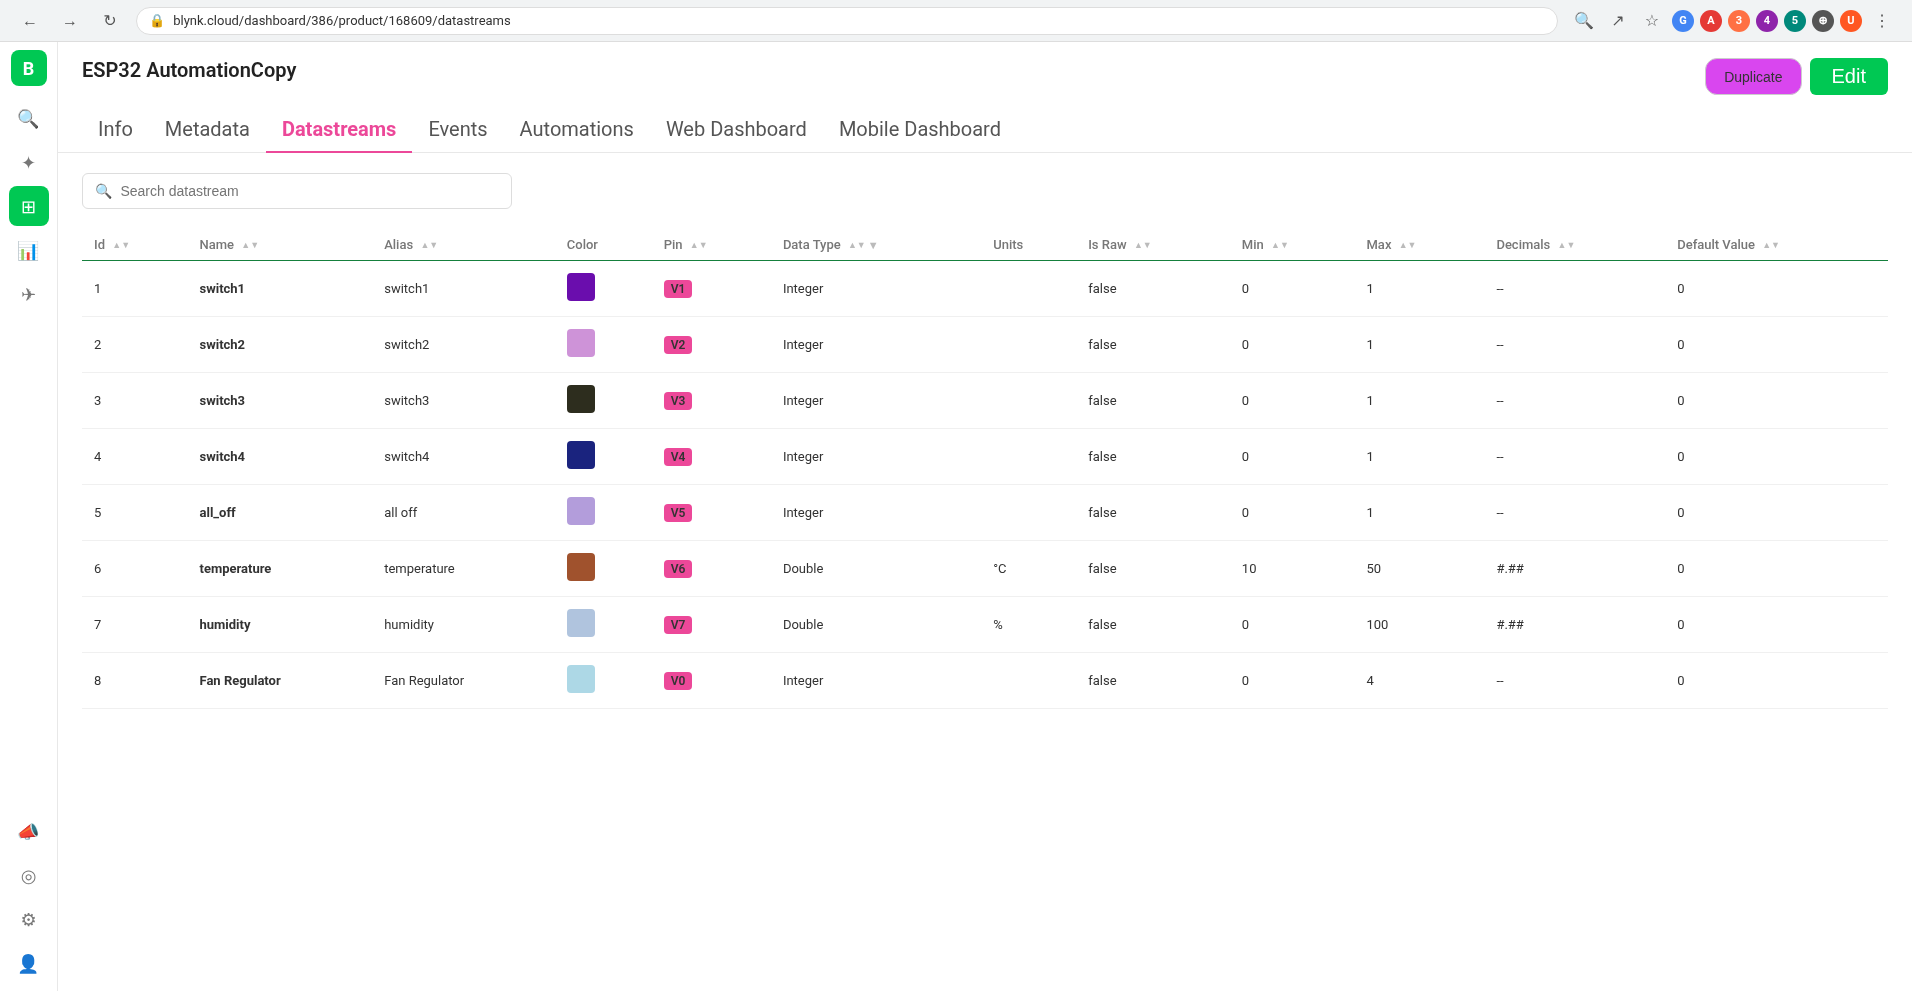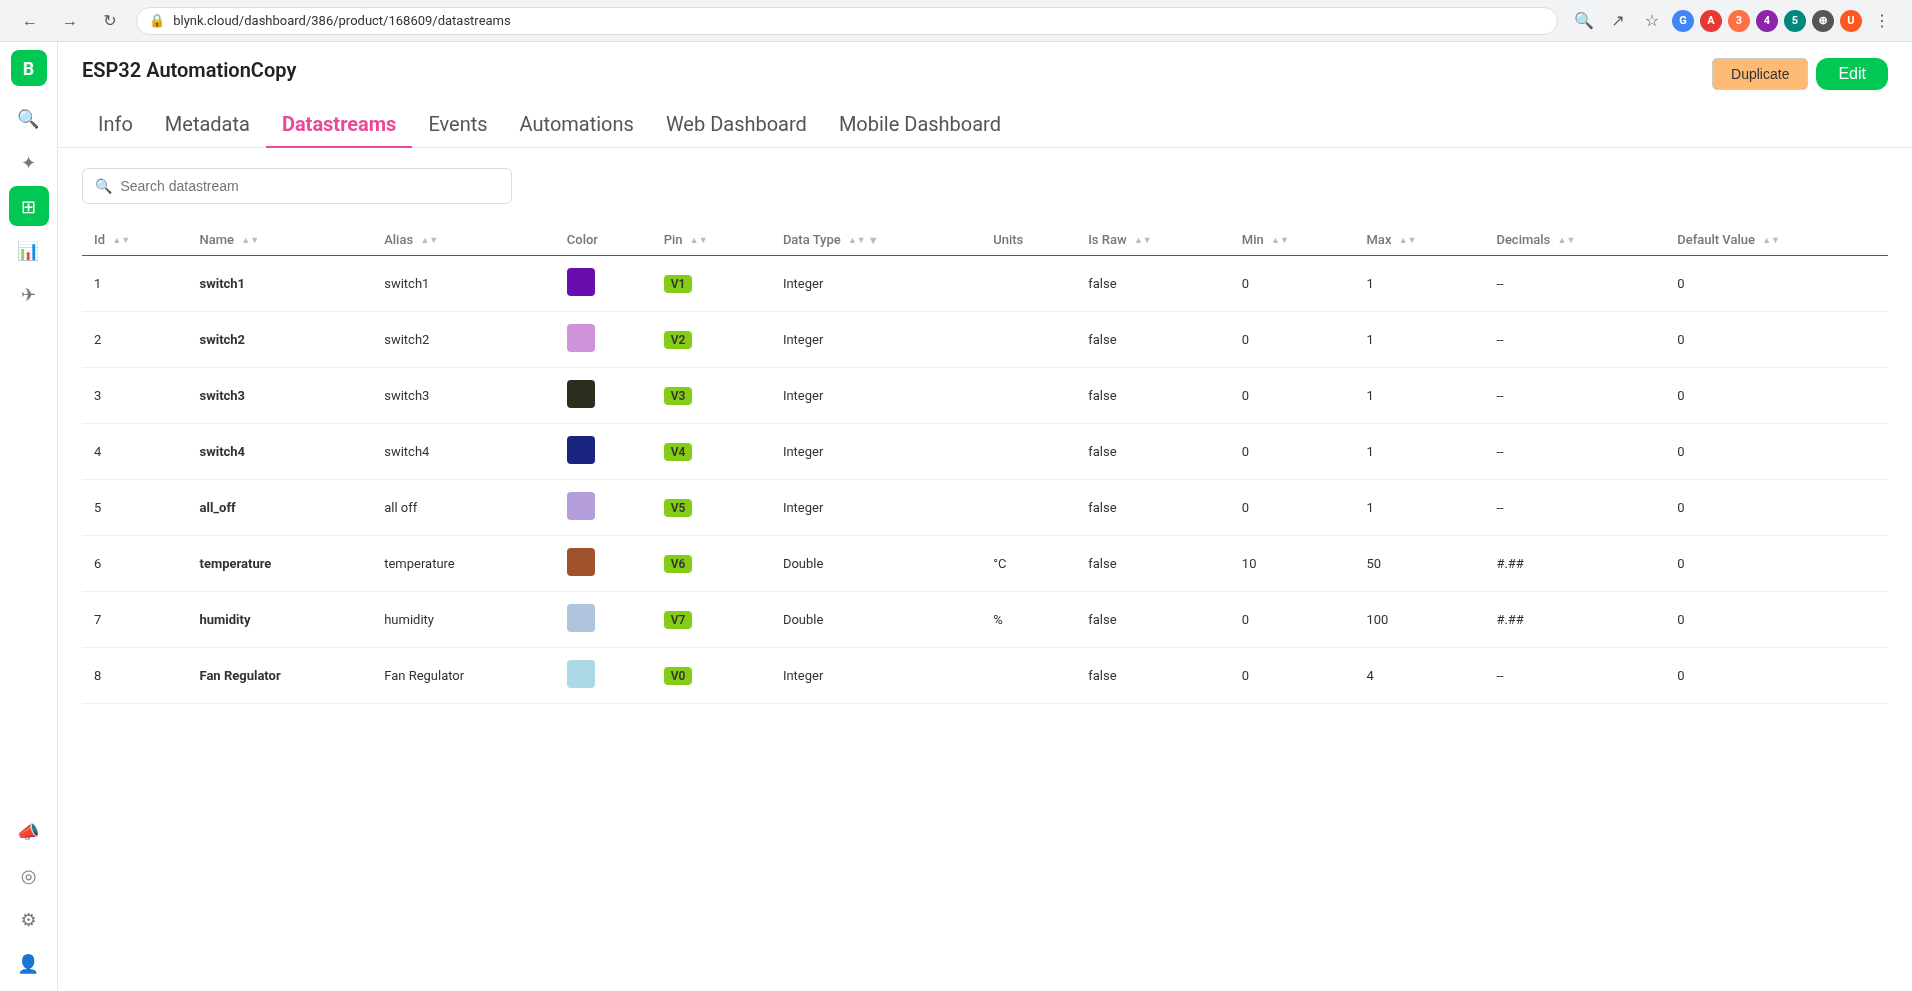--- a/index.html
+++ b/index.html
@@ -111,34 +111,34 @@
     }
     .page-title {
       font-size: 20px;
       font-weight: 600;
       color: #222;
     }
     .header-actions { display: flex; gap: 8px; }
     .btn-duplicate {
       padding: 7px 18px;
       border: 1px solid #ccc;
-      border-radius: 5px;
-      background: #fdba74;
+      border-radius: 12px;
+      background: #d946ef;
       cursor: pointer;
       font-size: 14px;
       color: #333;
     }
     .btn-edit {
       padding: 7px 22px;
       border: none;
-      border-radius: 12px;
+      border-radius: 6px;
       background: #00c853;
       color: white;
       cursor: pointer;
-      font-size: 16px;
+      font-size: 20px;
       font-weight: 500;
     }
 
     
     .tabs {
       display: flex;
       gap: 0;
     }
     .tab {
       padding: 10px 16px;
@@ -223,21 +223,21 @@
       color: #333;
     }
 
     .color-swatch {
       width: 28px; height: 28px;
       border-radius: 4px;
       display: inline-block;
     }
     .pin-badge {
       display: inline-block;
-      background: #84cc16;
+      background: #ec4899;
       color: #333;
       font-size: 12px;
       font-weight: 600;
       padding: 2px 7px;
       border-radius: 4px;
     }
 
     
     .footer {
       padding: 6px 24px;

